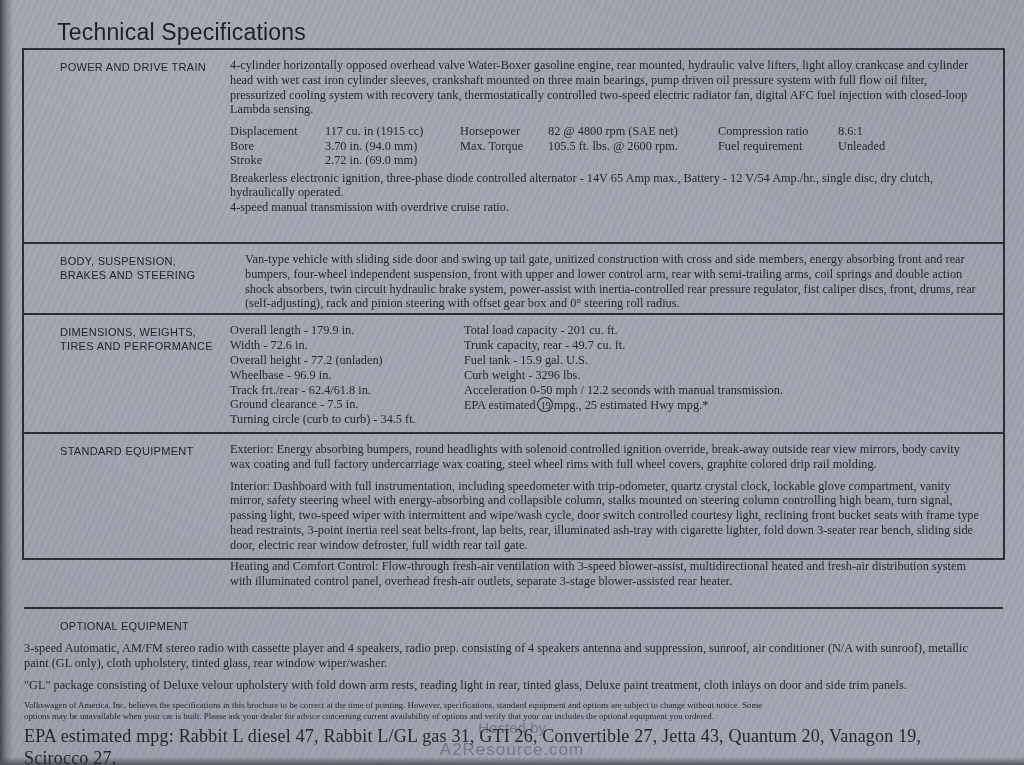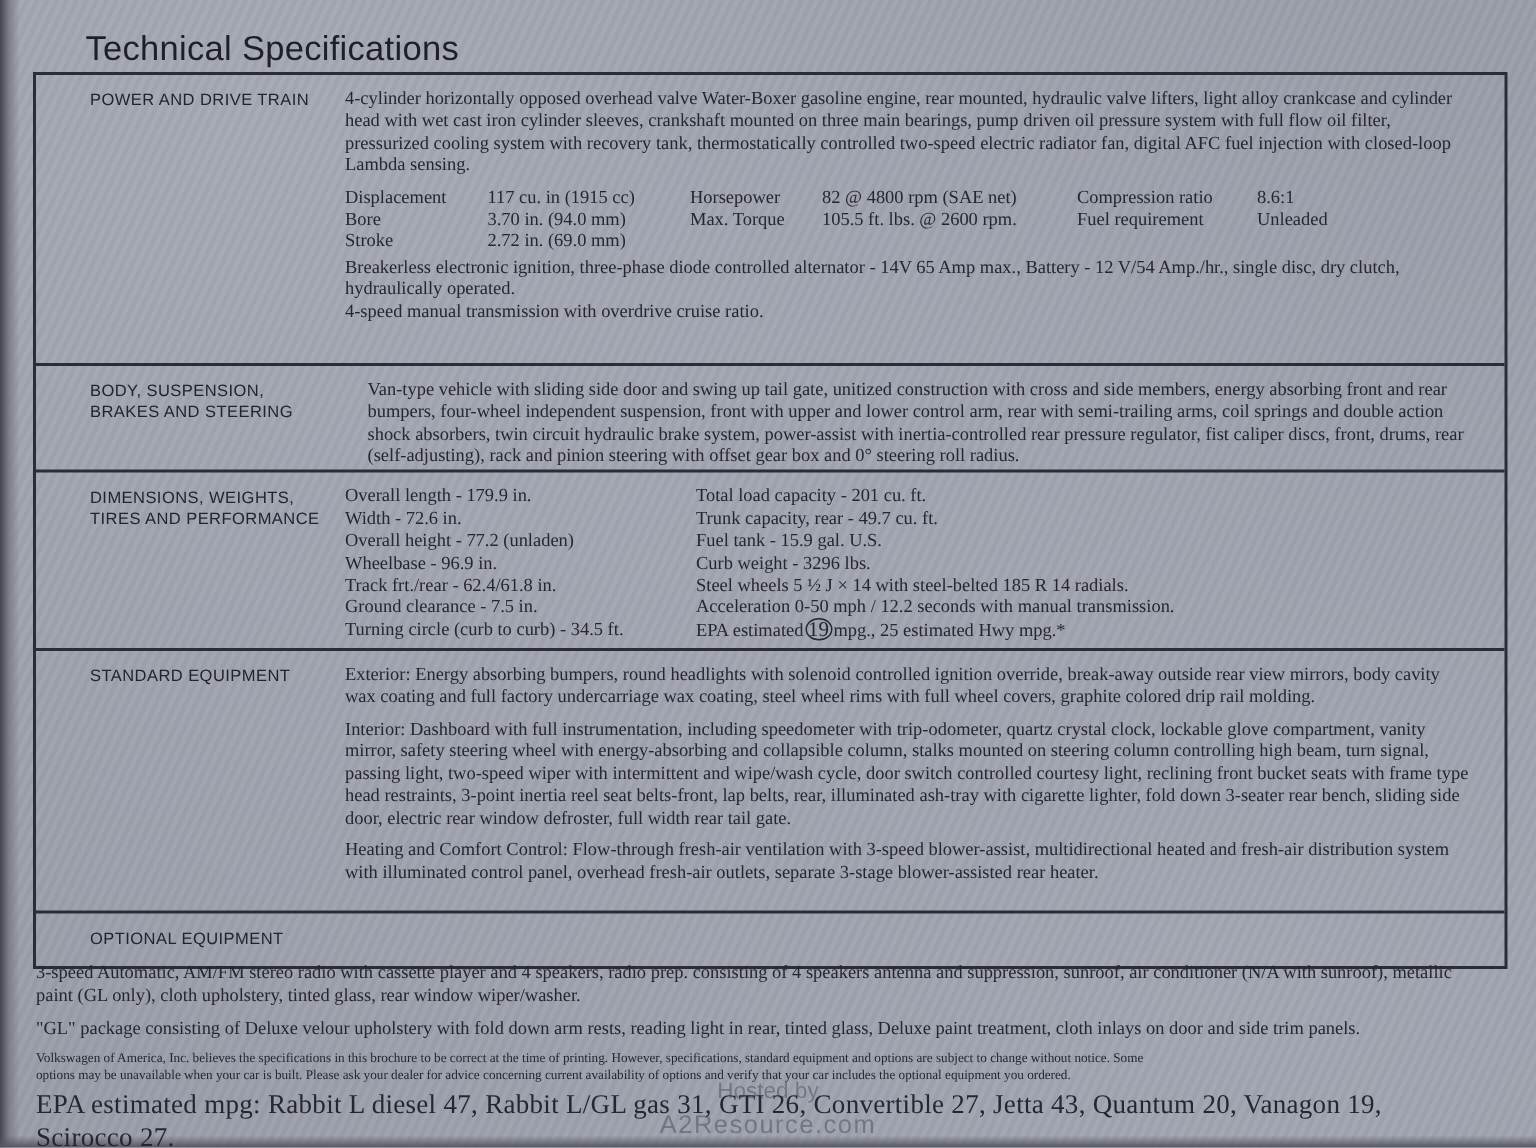--- a/index.html
+++ b/index.html
@@ -24,21 +24,21 @@
   .edge-bottom{
     position:absolute;left:0;bottom:0;width:100%;height:8px;
     background:linear-gradient(0deg,#55565f,rgba(165,169,181,0));
   }
   .page-title{
     position:absolute;left:57px;top:19px;
     font-family:"Liberation Sans",sans-serif;
     font-size:23px;letter-spacing:0.2px;color:#1f1f2a;
   }
   .specbox{
-    position:absolute;left:22px;top:48px;width:983px;height:598px;
+    position:absolute;left:22px;top:48px;width:983px;height:512px;
     box-sizing:border-box;border:2px solid #2c2c37;
   }
   .section{display:flex;box-sizing:border-box;}
   .section + .section{border-top:2px solid #2c2c37;}
   .s1{height:192px;} .s2{height:71px;gap:15px;} .s3{height:119px;} .s4{height:175px;} .s5{height:141px;flex-direction:column;}
   .label-col{
     flex:none;width:206px;box-sizing:border-box;
     padding:10px 8px 0 36px;
     font-family:"Liberation Sans",sans-serif;
     font-size:11px;line-height:1.3;letter-spacing:0.3px;color:#23232e;
@@ -56,21 +56,21 @@
   .specgrid div{line-height:1.18;}
   .pre{white-space:pre-wrap;}
   .dimcols{display:flex;}
   .dimleft{width:234px;flex:none;}
   .dimright{flex:1;}
   .dimitem{line-height:1.21;}
   .circle{
     display:inline-block;box-sizing:border-box;
     border:1px solid #26262f;border-radius:50%;
     min-width:16px;height:15px;line-height:13px;
-    text-align:right;font-size:14px;padding:1px 1px;
+    text-align:right;font-size:10px;padding:1px 1px;
     margin:0 1px;
   }
   .fine-print{font-size:8.8px;line-height:1.3;margin:2px 0 4px 0;max-width:740px;}
   .epa-line{font-size:18px;line-height:1.2;margin:4px 0 5px 0;letter-spacing:0.2px;}
   .footnote{font-size:8.8px;line-height:1.2;}
   .watermark{
     position:absolute;left:0;width:100%;text-align:center;
     font-family:"Liberation Sans",sans-serif;
     color:rgba(50,52,64,0.40);pointer-events:none;
   }
@@ -135,21 +135,20 @@
           <div class="dimitem">Wheelbase - 96.9 in.</div>
           <div class="dimitem">Track frt./rear - 62.4/61.8 in.</div>
           <div class="dimitem">Ground clearance - 7.5 in.</div>
           <div class="dimitem">Turning circle (curb to curb) - 34.5 ft.</div>
         </div>
         <div class="dimright">
           <div class="dimitem">Total load capacity - 201 cu. ft.</div>
           <div class="dimitem">Trunk capacity, rear - 49.7 cu. ft.</div>
           <div class="dimitem">Fuel tank - 15.9 gal. U.S.</div>
           <div class="dimitem">Curb weight - 3296 lbs.</div>
-          <div class="dimitem">Steel wheels 5 ½ J × 14 with steel-belted 185 R 14 radials.</div>
           <div class="dimitem">Acceleration 0-50 mph / 12.2 seconds with manual transmission.</div>
           <div class="dimitem"><span>EPA estimated</span><span class="circle">19</span><span>mpg., 25 estimated Hwy mpg.*</span></div>
         </div>
       </div>
     </div>
   </div>
 
   <div class="section s4">
     <div class="label-col">STANDARD EQUIPMENT</div>
     <div class="content-col">

